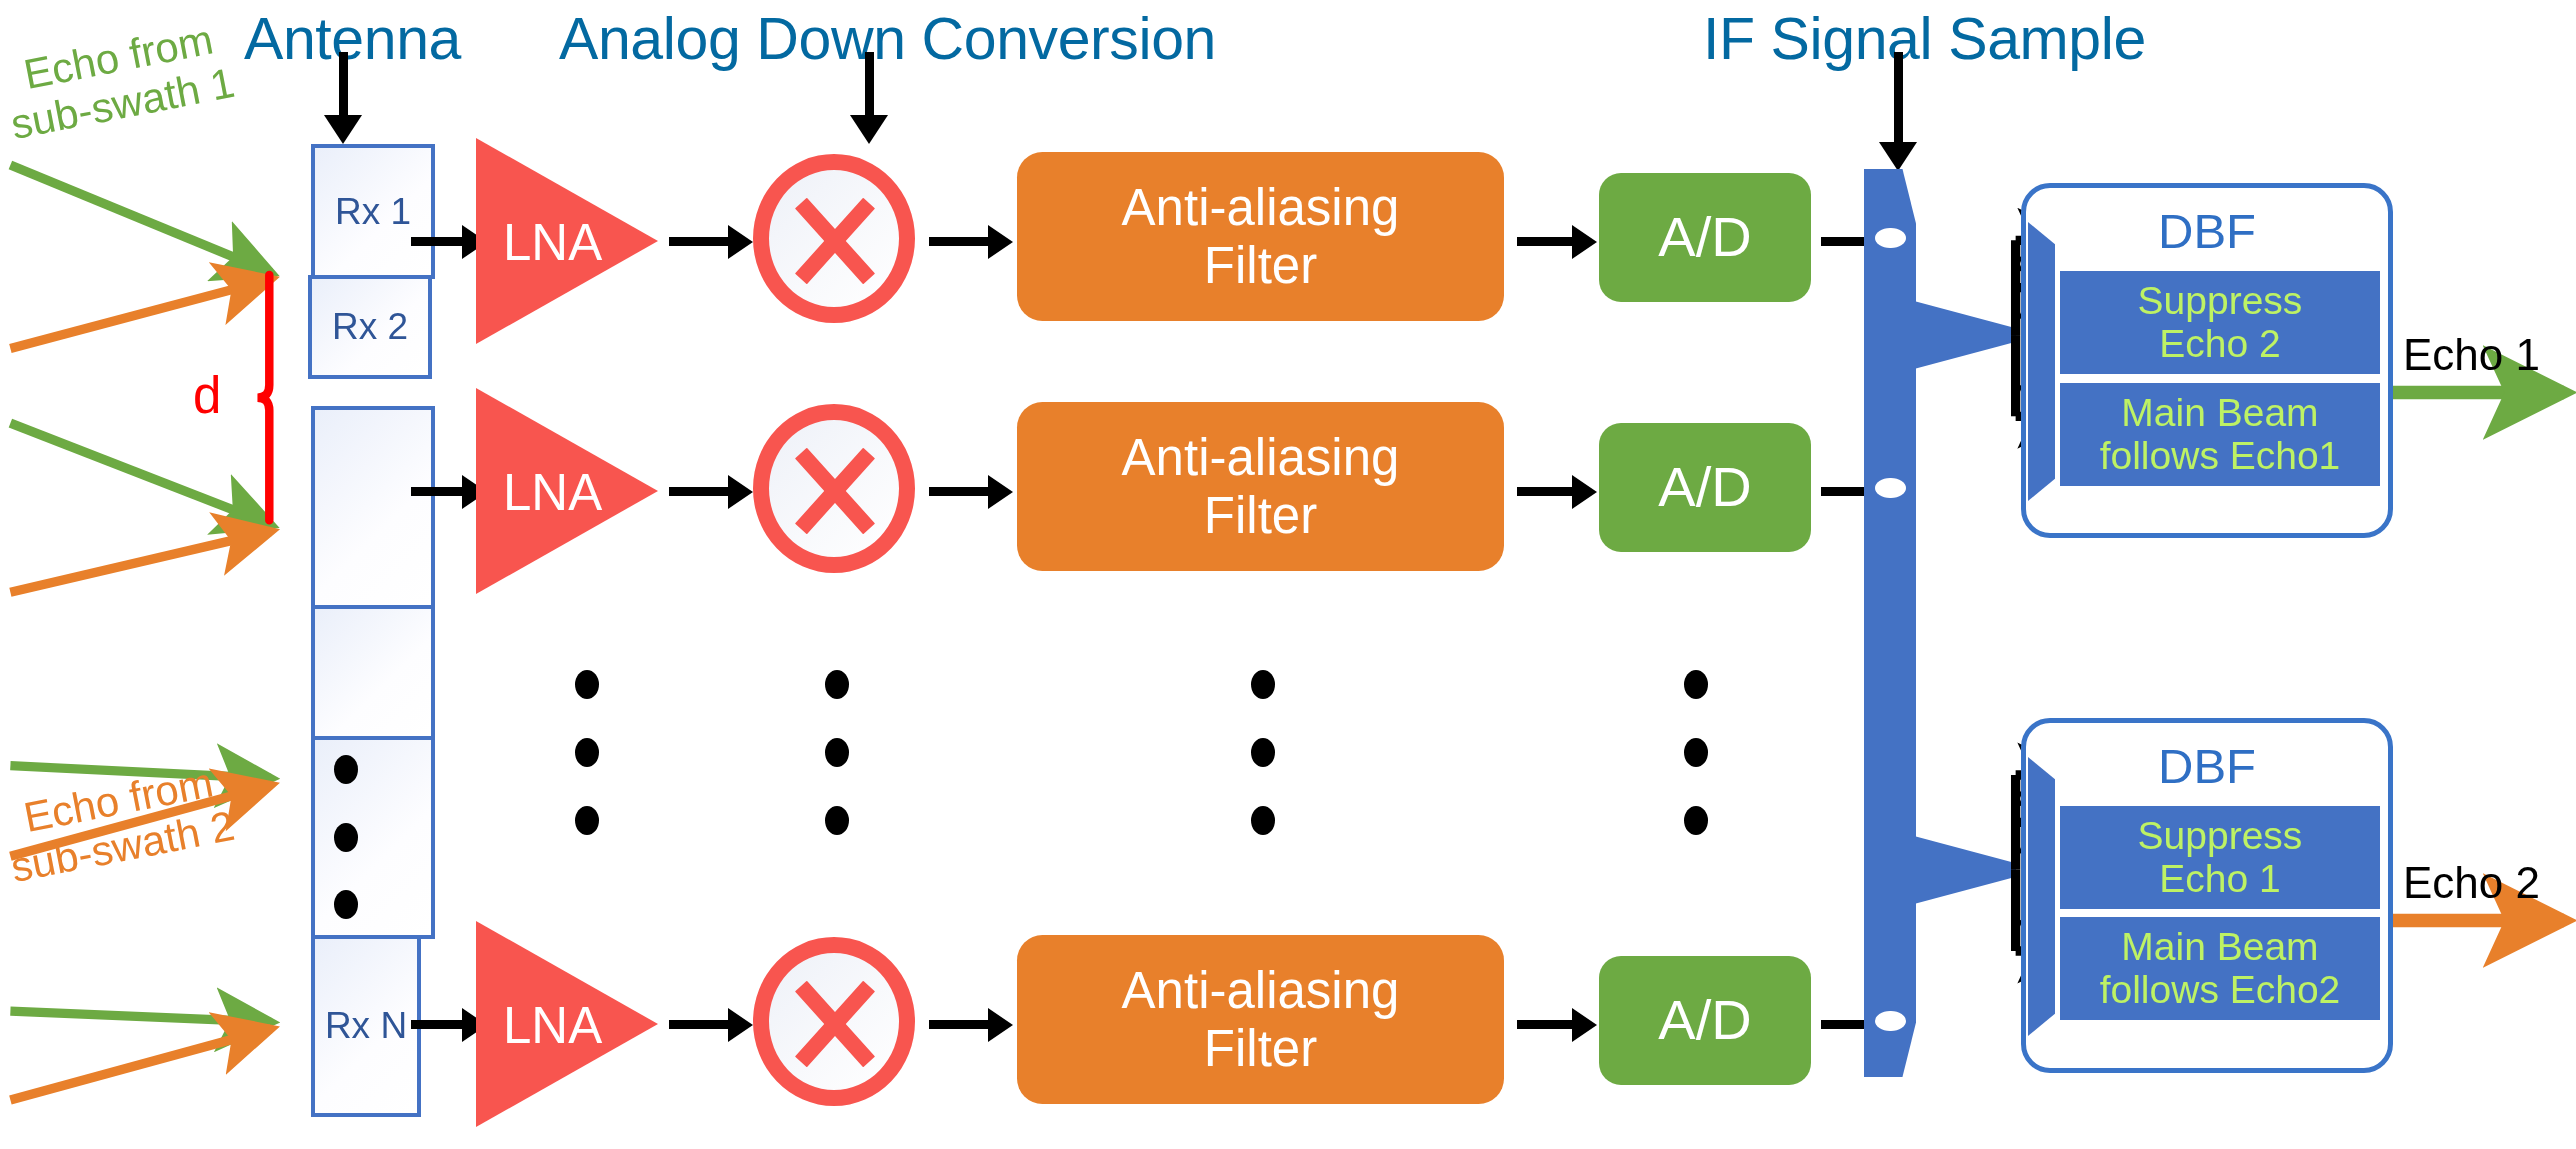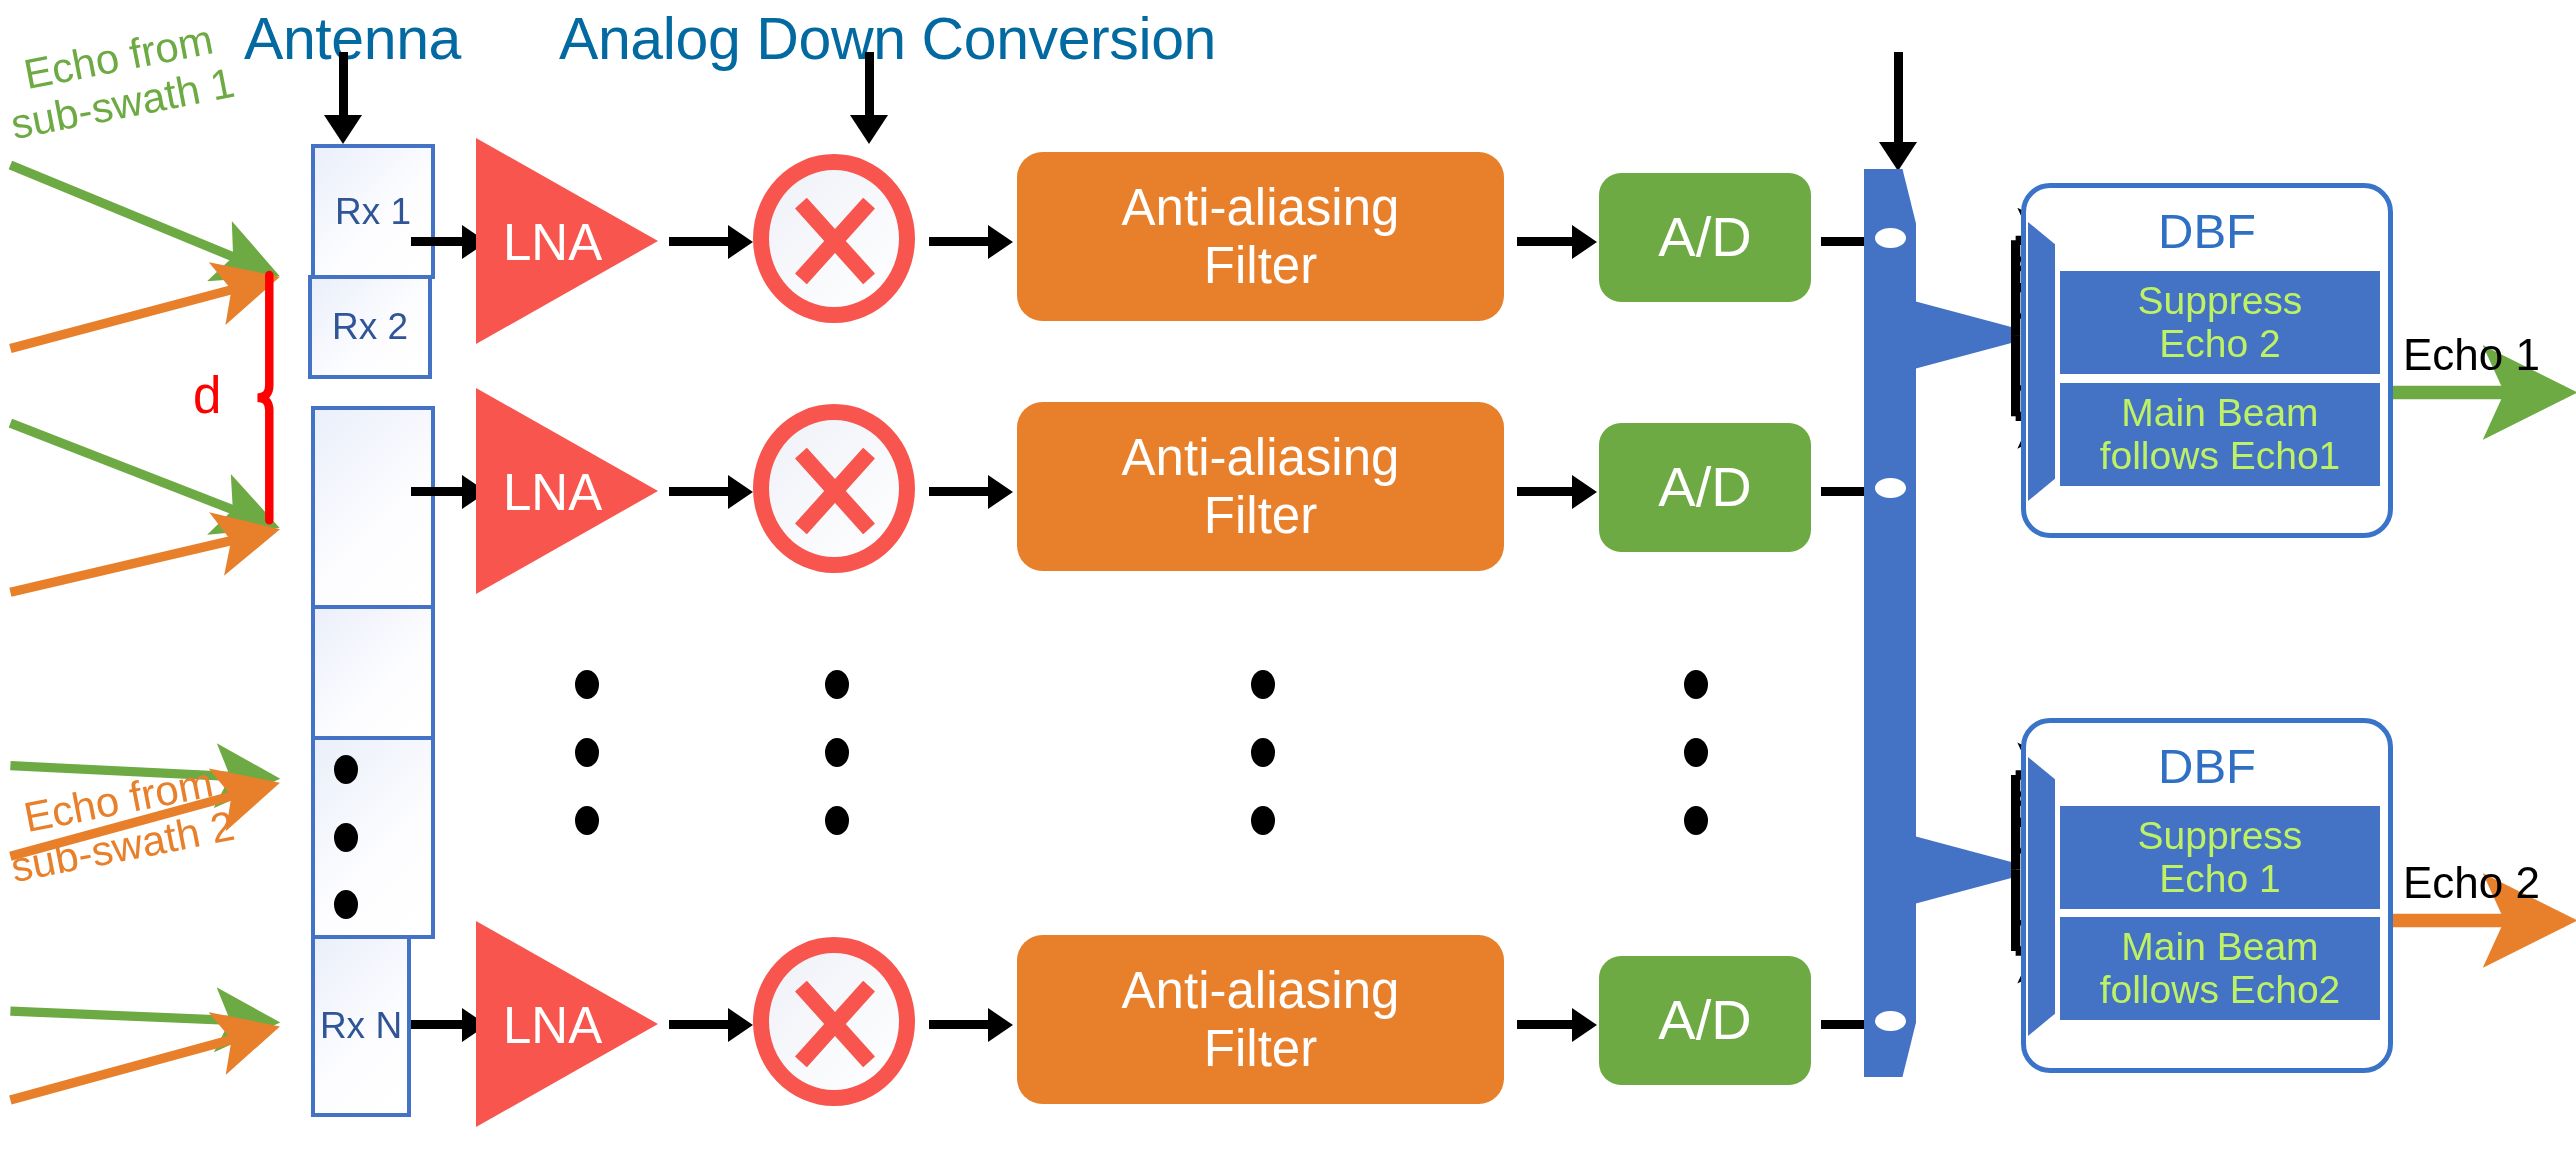--- a/index.html
+++ b/index.html
@@ -110,20 +110,21 @@
 <div id="stage">
 
   <div class="abs toplabel" style="left:244px;top:5.1px;">Antenna</div>
   <div class="abs vline" style="left:339px;top:52px;height:66px;"></div>
   <div class="abs vhead" style="left:324px;top:115px;"></div>
 
   <div class="abs toplabel" style="left:559px;top:5.1px;">Analog Down Conversion</div>
   <div class="abs vline" style="left:865px;top:52px;height:66px;"></div>
   <div class="abs vhead" style="left:850px;top:115px;"></div>
 
+  <div class="abs toplabel" style="left:1703px;top:5.1px;">IF Signal Sample</div>
   <div class="abs vline" style="left:1894px;top:52px;height:93px;"></div>
   <div class="abs vhead" style="left:1879px;top:142px;"></div>
 
   <svg class="overlay" viewBox="0 0 3044 1358">
     <defs>
       <marker id="gh" markerWidth="7" markerHeight="7" refX="6.0" refY="3.5" orient="auto" markerUnits="strokeWidth">
         <path d="M0,0 L7,3.5 L0,7 L1.6,3.5 z" fill="#6DAA43"></path>
       </marker>
       <marker id="oh" markerWidth="7" markerHeight="7" refX="6.0" refY="3.5" orient="auto" markerUnits="strokeWidth">
         <path d="M0,0 L7,3.5 L0,7 L1.6,3.5 z" fill="#E8802B"></path>
@@ -161,21 +162,21 @@
     <span>Rx 1</span>
   </div>
   <div class="abs ant-cell" style="left:280px;top:275px;width:124px;height:104px;">
     <span>Rx 2</span>
   </div>
   <div class="abs ant-cell dots" style="left:283px;top:406px;width:124px;height:203px;"></div>
   <div class="abs ant-cell" style="left:283px;top:605px;width:124px;height:135px;">
   </div>
 
   <div class="abs ant-cell dots" style="left:283px;top:736px;width:124px;height:203px;"></div>
-  <div class="abs ant-cell" style="left:283px;top:935px;width:100px;height:182px;">
+  <div class="abs ant-cell" style="left:283px;top:935px;width:110px;height:182px;">
     <span>Rx N</span>
   </div>
 
   <div class="abs dot" style="left:334px;top:755px;width:24px;height:29px;"></div>
   <div class="abs dot" style="left:334px;top:823px;width:24px;height:29px;"></div>
   <div class="abs dot" style="left:334px;top:890px;width:24px;height:29px;"></div>
 
   <div class="abs arrowline" style="left:411px;top:237px;width:51px;"></div>
   <div class="abs arrowhead" style="left:462px;top:225px;"></div>
 

